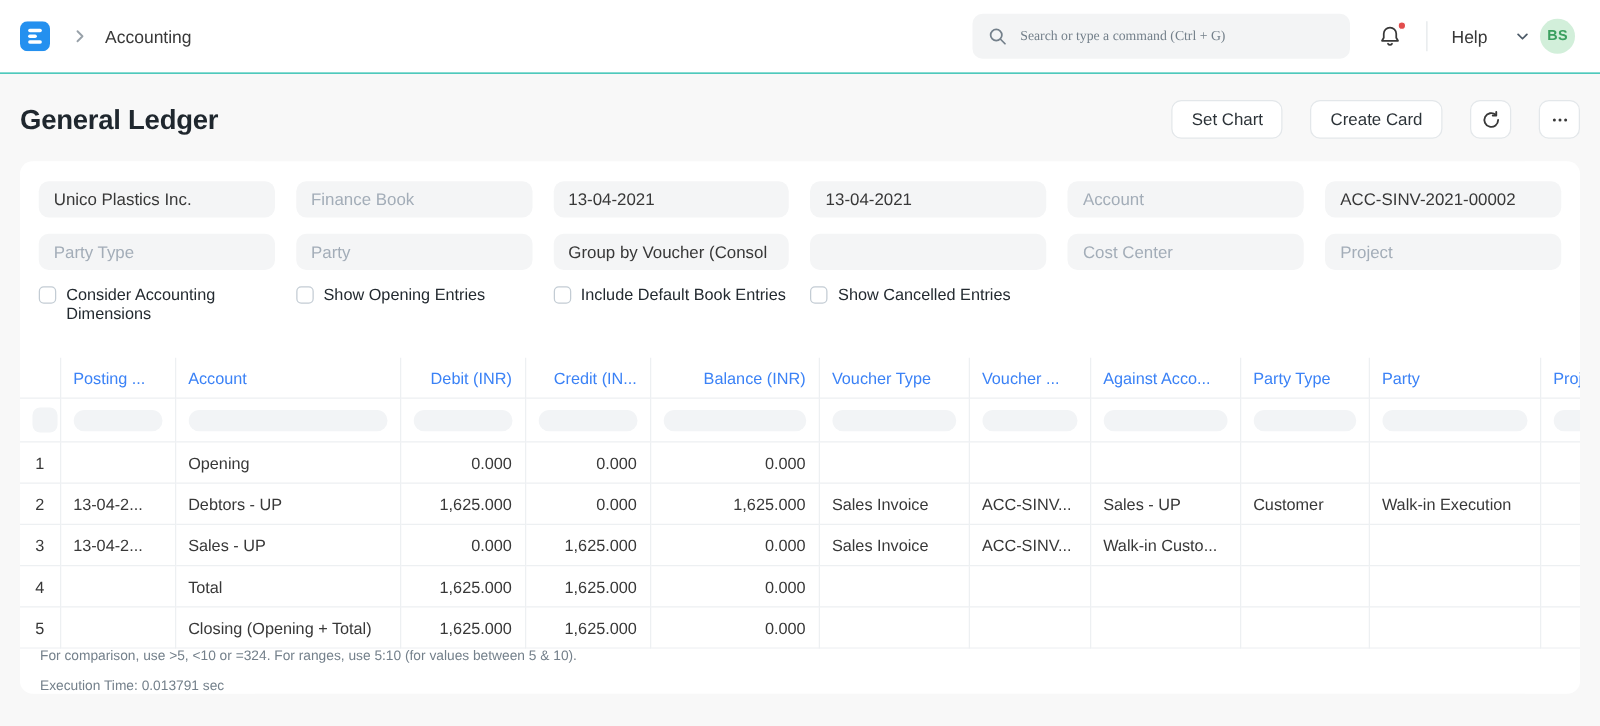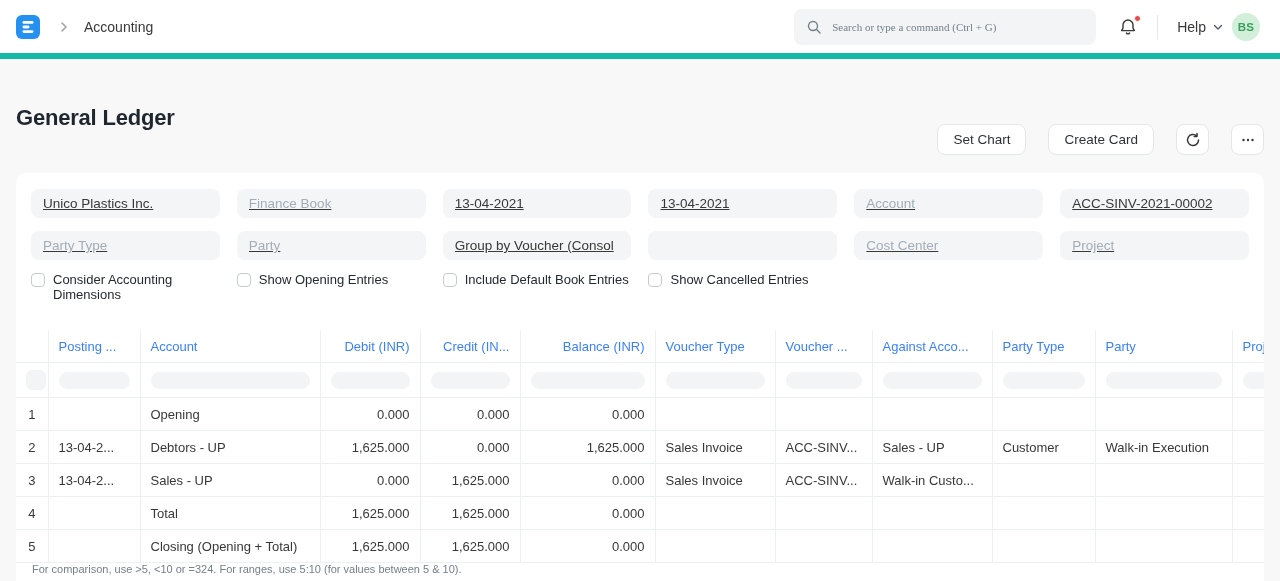--- a/index.html
+++ b/index.html
@@ -6,21 +6,21 @@
   html, body { margin: 0; padding: 0; }
   body {
     width: 1280px; height: 581px; overflow: hidden;
     background: #f8f8f8;
     font-family: "Liberation Sans", sans-serif;
     color: #383838;
   }
 
   
   .navbar {
-    height: 59px; background: #fff; border-bottom: 6px solid #14b8a6;
+    height: 59px; background: #fff; border-bottom: 1px solid #14b8a6;
     display: flex; align-items: center; padding: 0 20px 0 16px;
   }
   .logo { width: 24px; height: 24px; margin-right: 16px; cursor: pointer; display: flex; }
   .crumb-chev { margin-right: 12px; display: flex; }
   .breadcrumb { font-size: 14px; color: #383838; text-decoration: none; cursor: pointer; }
   .search-wrap {
     margin-left: auto; width: 302px; height: 36px; background: #f3f4f5;
     border-radius: 8px; display: flex; align-items: center; padding: 0 12px; gap: 8px;
     cursor: text;
   }
@@ -32,51 +32,51 @@
   .bell-btn {
     position: relative; background: none; border: none; padding: 6px;
     margin-left: 16px; cursor: pointer; display: flex;
   }
   .bell-dot {
     position: absolute; top: 4px; right: 3px; width: 7px; height: 7px;
     border-radius: 50%; background: #e24c4c; border: 1.5px solid #fff;
   }
   .nav-divider { width: 1px; height: 24px; background: #e3e7ea; margin: 0 13px; }
   .help-btn {
-    display: flex; align-items: center; gap: 6px; background: none; border: none;
+    display: flex; align-items: center; gap: 22px; background: none; border: none;
     font-family: inherit; font-size: 14px; color: #383838; cursor: pointer; padding: 4px 6px;
   }
   .avatar {
     width: 28px; height: 28px; border-radius: 50%; margin-left: 2px;
     background: #d2efda; color: #3ba05f; font-size: 11.5px; font-weight: 600;
     display: flex; align-items: center; justify-content: center; letter-spacing: .3px;
     cursor: pointer; flex: none;
   }
 
   
   .page-head {
     display: flex; align-items: center; justify-content: space-between;
     padding: 21px 16px 18px;
   }
   .page-title { margin: 0; font-size: 22px; font-weight: 700; color: #1f272e; letter-spacing: -0.2px; }
-  .actions { display: flex; align-items: flex-end; gap: 22px; margin-top: 44px; }
+  .actions { display: flex; align-items: flex-end; gap: 22px; }
   .btn {
     height: 31px; padding: 0 15px; background: #fff; border: 1px solid #e3e7ea;
     border-radius: 8px; font-family: inherit; font-size: 13.5px; color: #2c3338;
     cursor: pointer; white-space: nowrap;
   }
   .btn-icon { width: 33px; padding: 0; display: flex; align-items: center; justify-content: center; }
 
   
   .card {
     margin: 0 16px; background: #fff; border-radius: 10px; overflow: hidden;
     height: 426px; display: flex; flex-direction: column;
   }
   .filters { padding: 16px 15px 0; }
-  .fgrid { display: grid; grid-template-columns: repeat(6, 1fr); gap: 17px; margin-bottom: 13px; text-decoration: underline; }
+  .fgrid { display: grid; grid-template-columns: repeat(6, 1fr); gap: 17px; margin-bottom: 13px; }
   .ffield {
     height: 29px; width: 100%; background: #f4f5f6; border: none; border-radius: 8px;
     padding: 0 12px; font-family: inherit; font-size: 13.5px; color: #383838; outline: none;
   }
   .ffield::placeholder { color: #a3adb8; }
   .cb-grid { display: grid; grid-template-columns: repeat(6, 1fr); gap: 17px; margin: 11px 0 27px; }
   .cb-item {
     display: flex; align-items: flex-start; gap: 8px; font-size: 13px;
     color: #232a30; line-height: 1.15; cursor: pointer;
   }

